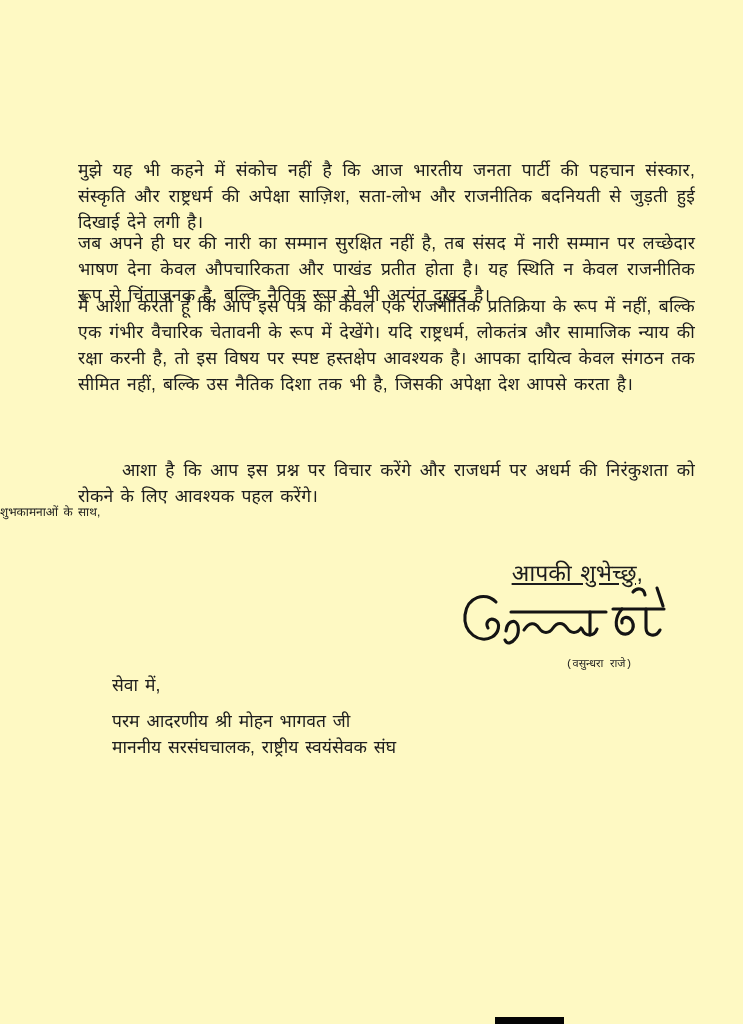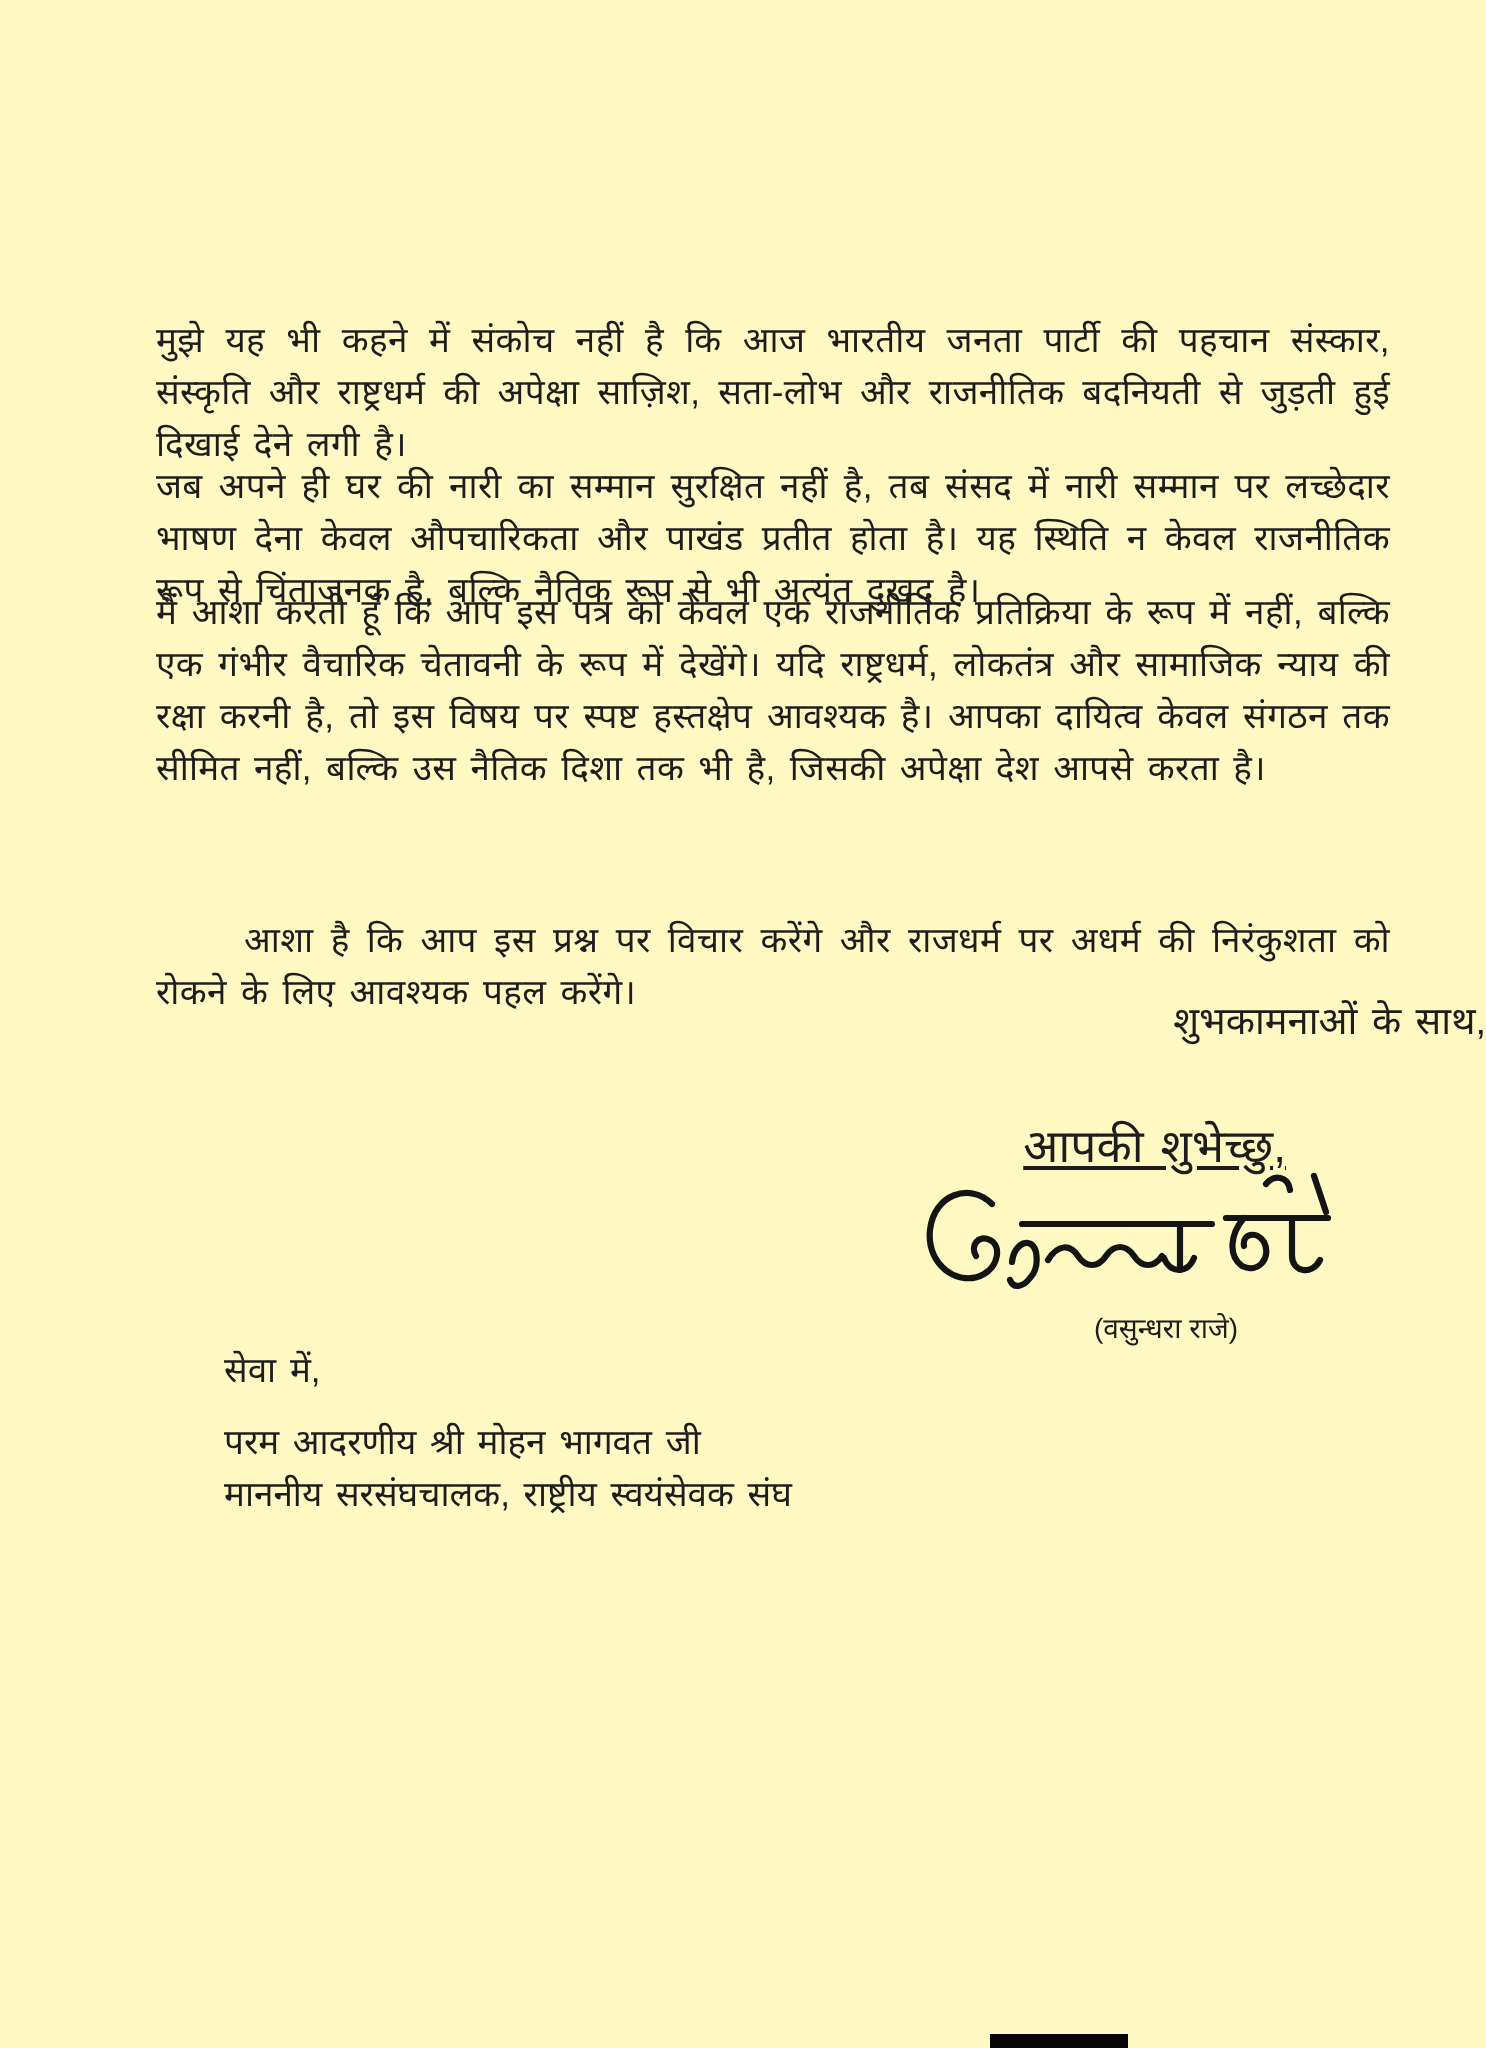--- a/index.html
+++ b/index.html
@@ -25,22 +25,22 @@
   }
   .para-1 { top: 139px; }
   .para-2 { top: 212px; }
   .para-3 { top: 275px; }
   .para-4 { top: 409px; text-indent: 44px; margin-top: 48px; }
   .closing-line {
     position: absolute;
     top: 499px;
     left: 0;
     width: 743px;
-    text-align: right;
-    font-size: 19px;
+    text-align: left;
+    font-size: 12px;
     line-height: 26px;
     word-spacing: 2px;
   }
   .signoff-line {
     position: absolute;
     top: 560px;
     right: 100px;
     font-size: 23px;
     line-height: 26px;
     word-spacing: 2px;
@@ -50,23 +50,24 @@
     position: absolute;
     top: 585px;
     left: 458px;
     width: 208px;
     height: 72px;
   }
   .signature-wrap svg { width: 100%; height: 100%; display: block; }
   .printed-name {
     position: absolute;
     top: 652px;
-    right: 124px;
-    font-size: 14px;
+    right: 111px;
+    font-size: 11px;
     line-height: 24px;
+    font-family: Liberation Mono, monospace;
   }
   .recipient {
     position: absolute;
     left: 112px;
     top: 672px;
     font-size: 17.5px;
     line-height: 26px;
     word-spacing: 2px;
   }
   .recipient .salutation { margin-bottom: 10px; }

